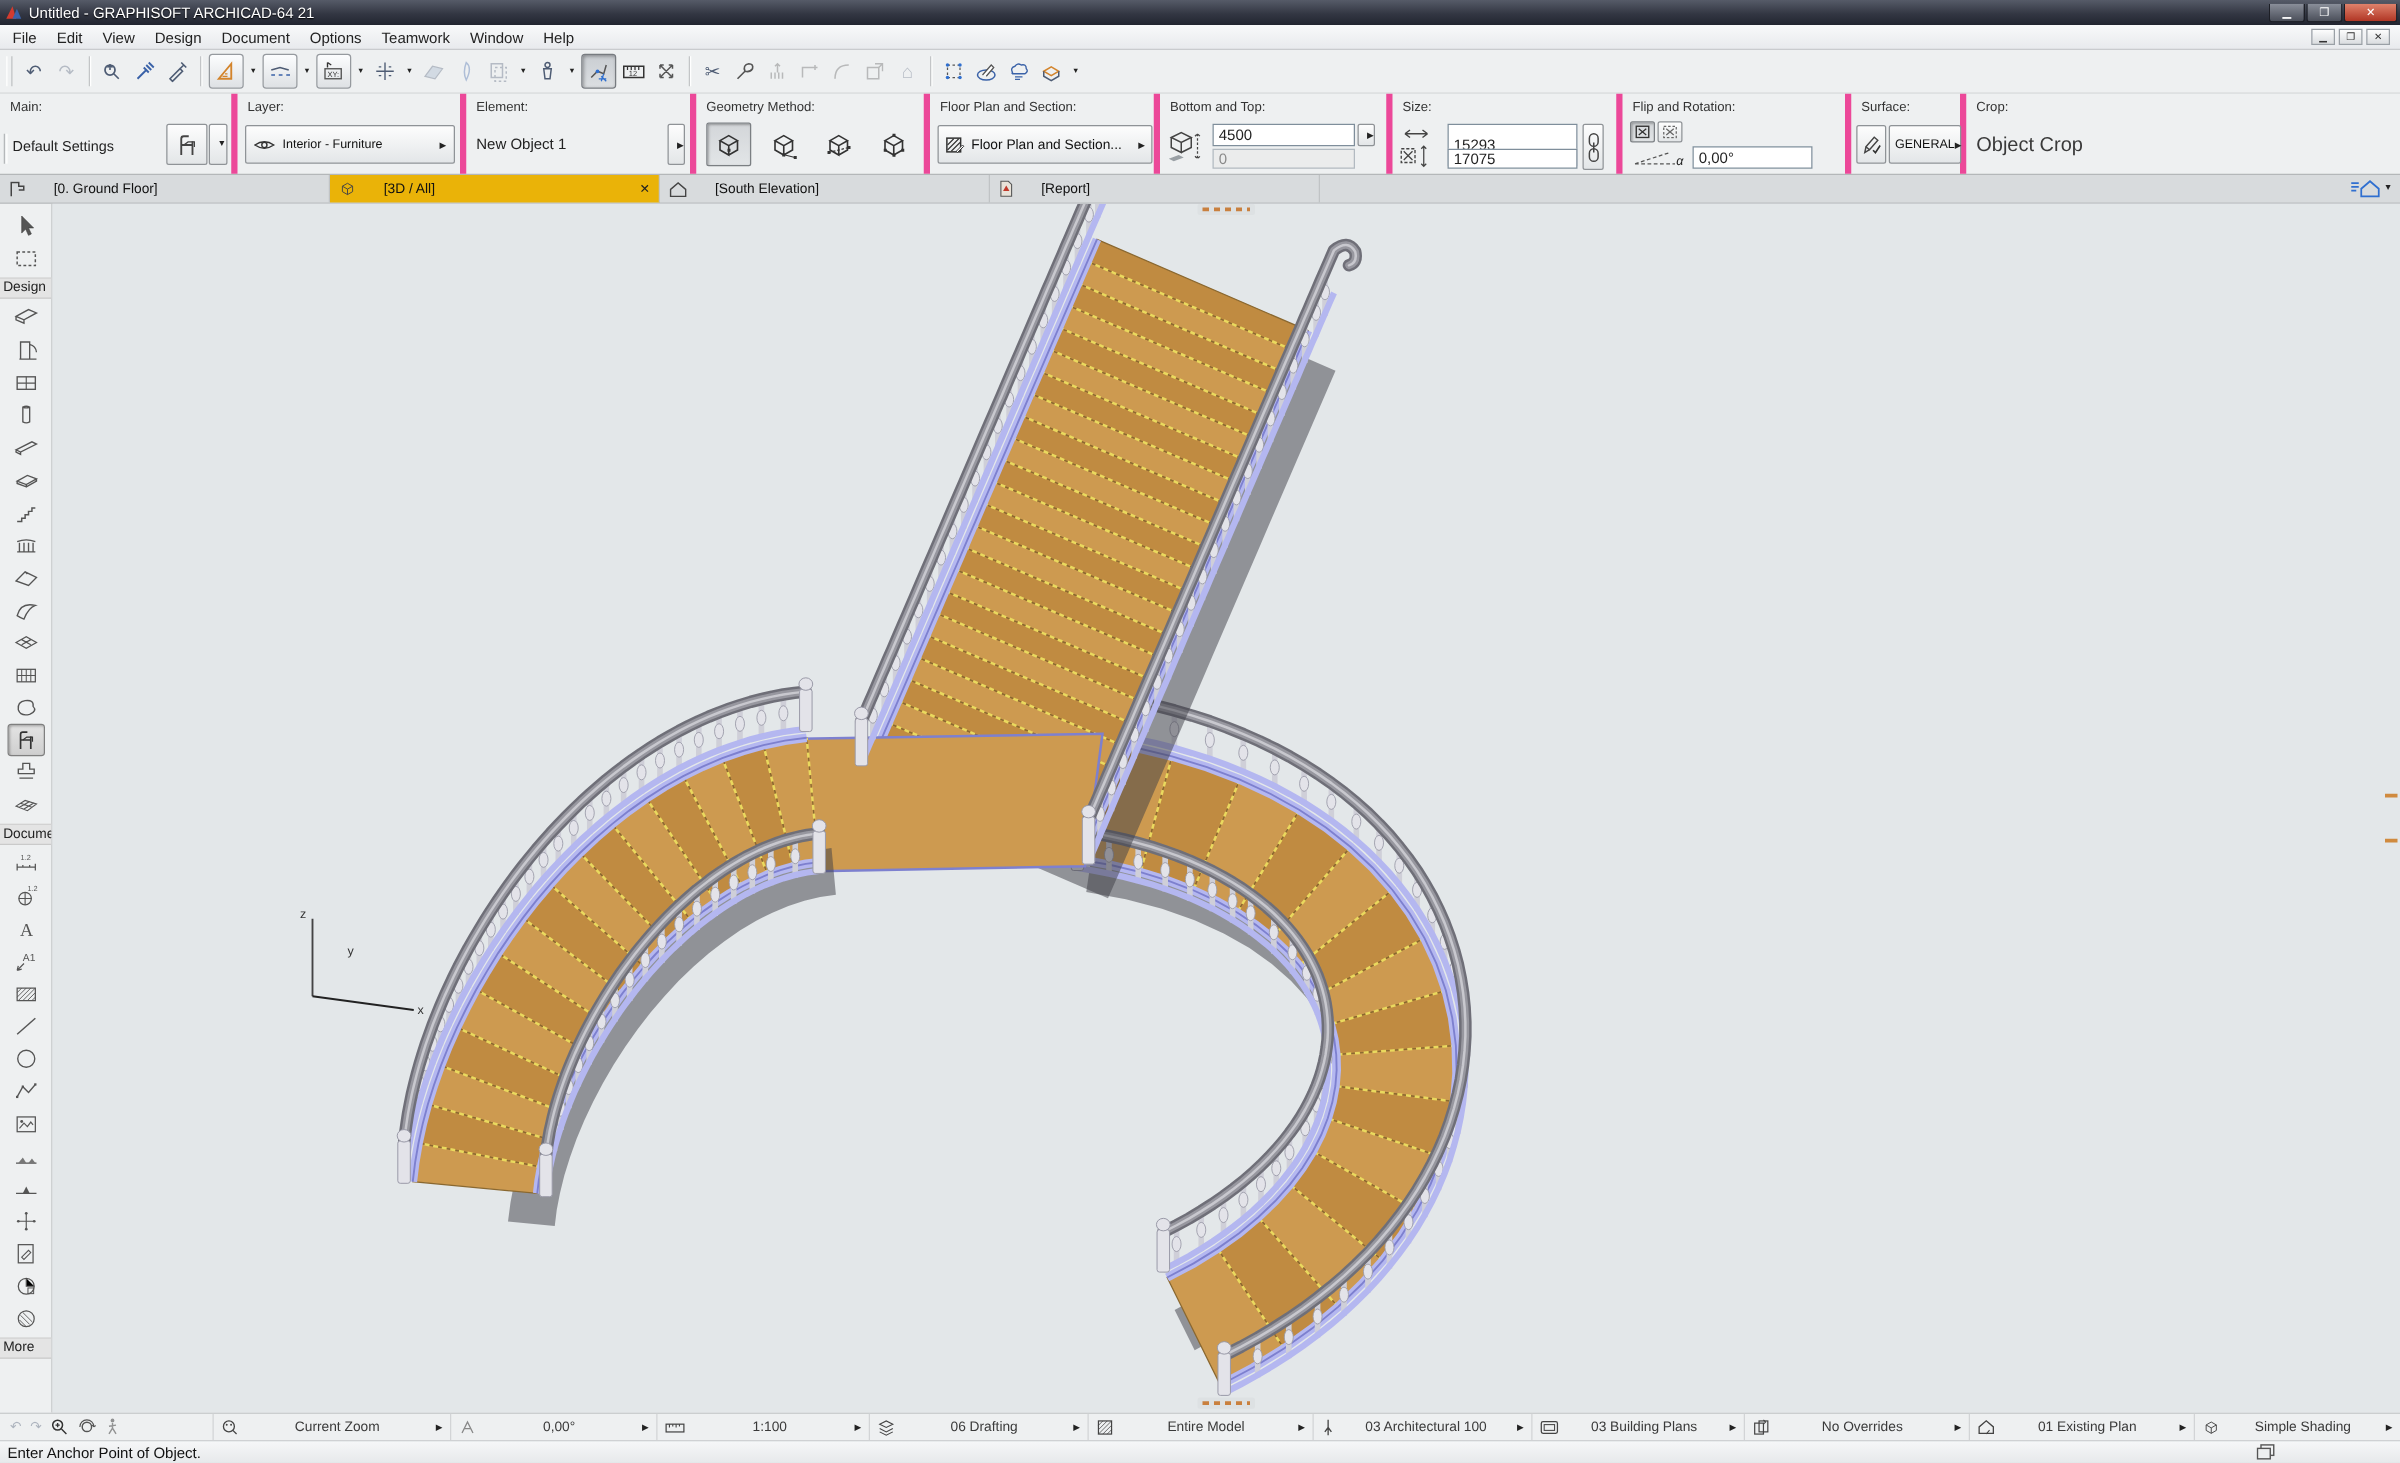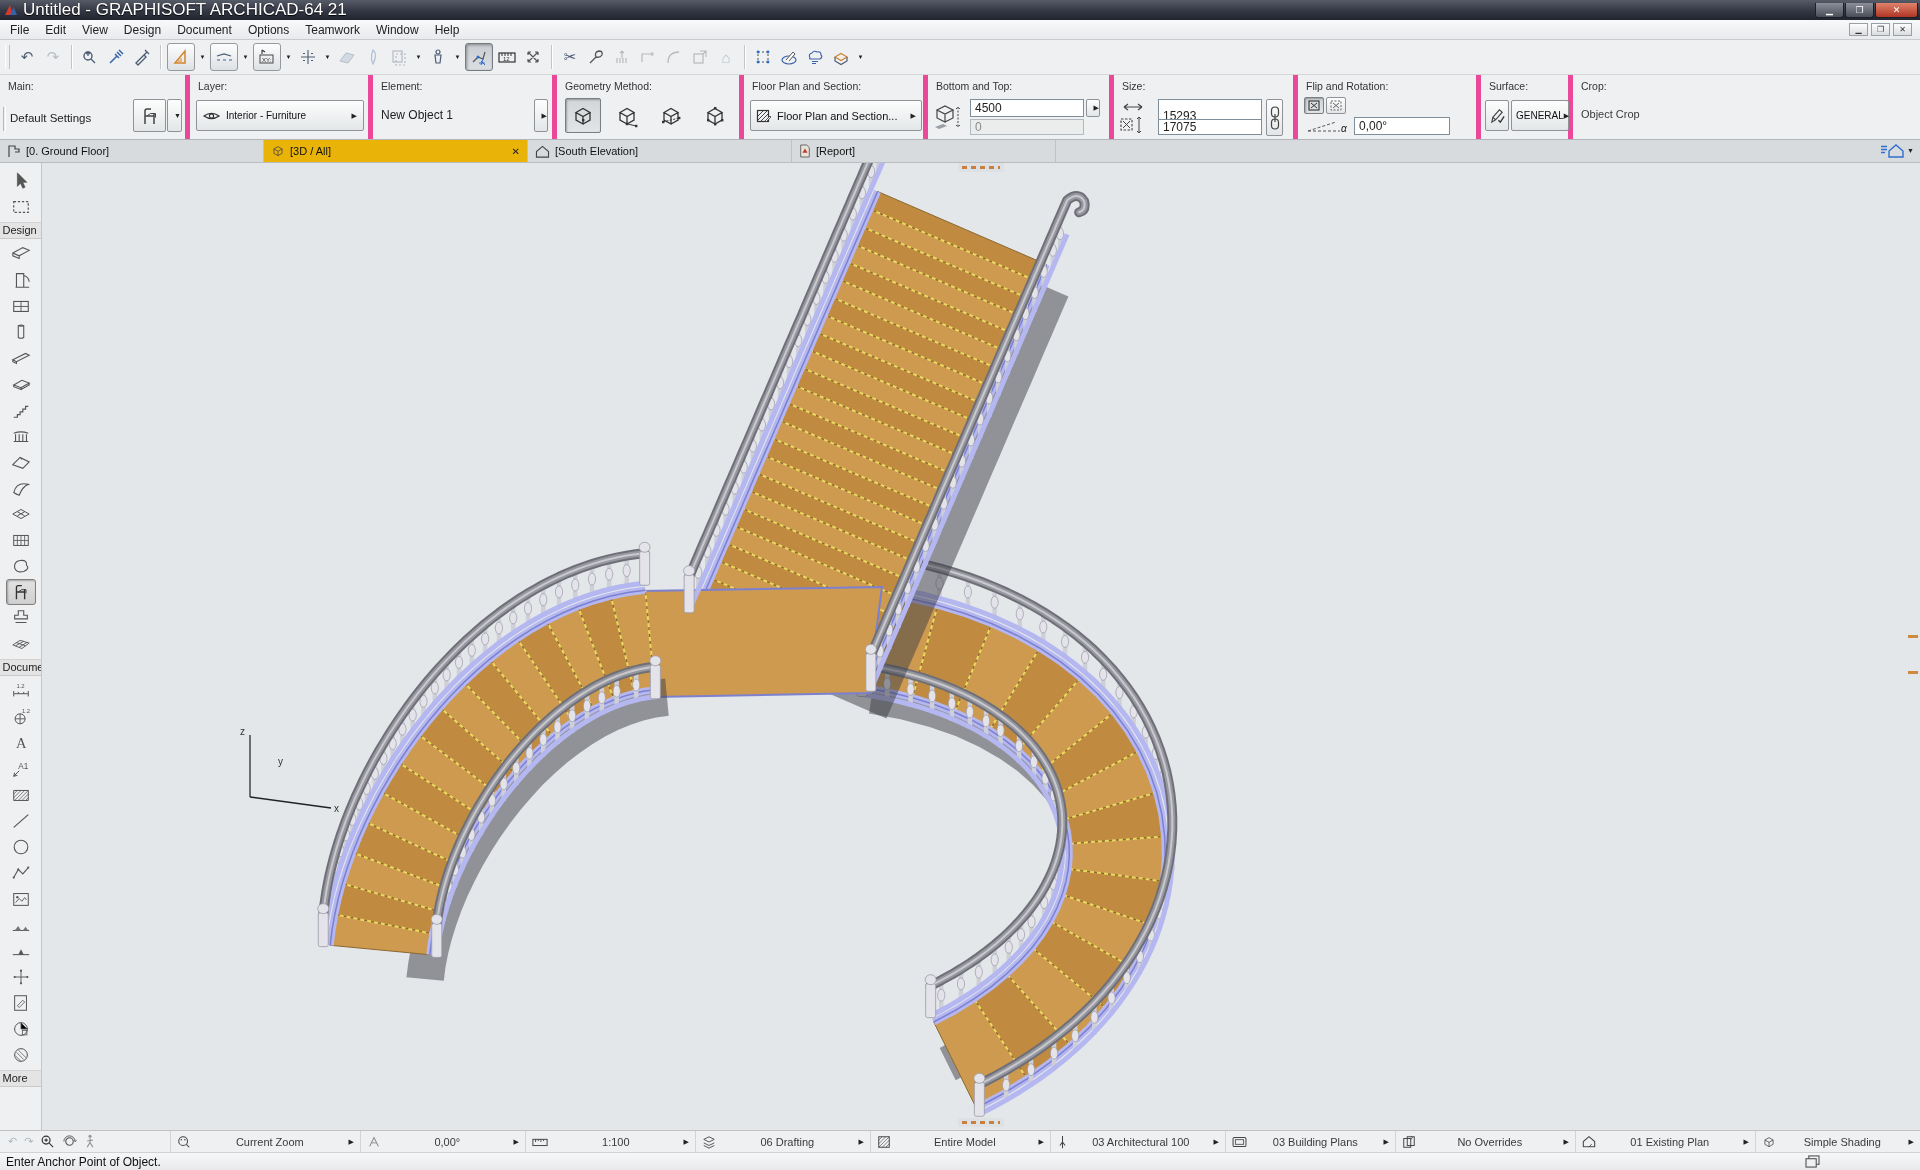--- a/index.html
+++ b/index.html
@@ -1,21 +1,21 @@
 <!DOCTYPE html>
 <html><head>
 <meta charset="utf-8">
 <style>
 *{margin:0;padding:0;box-sizing:border-box}
 html,body{width:1920px;height:1170px;overflow:hidden}
 body{font-family:"Liberation Sans",sans-serif;font-size:12px;color:#222;background:#e3e7e9;position:relative}
 svg{display:block}
 
 .titlebar{height:20px;background:linear-gradient(#565b68,#333743 55%,#222530);display:flex;align-items:center;gap:5px;padding-left:4px;color:#fff}
-.title-text{font-size:17px;text-shadow:0 1px 1px #000}
+.title-text{font-size:12px;text-shadow:0 1px 1px #000}
 .win-controls{margin-left:auto;display:flex;gap:1px;padding-right:2px}
 .wbtn{width:29px;height:15px;display:flex;align-items:center;justify-content:center;font-size:9px;color:#fff;background:linear-gradient(#8a8f9a,#4a4e59);border:1px solid #1d1f26;border-top:none;border-radius:0 0 3px 3px}
 .wbtn.close{width:43px;background:linear-gradient(#e0836c,#b03524)}
 
 .menubar{height:20px;background:linear-gradient(#f8f9fa,#e8eaed);border-bottom:1px solid #c9cbce;display:flex;align-items:center;padding-left:2px}
 .menu-item{padding:0 8px;height:100%;display:flex;align-items:center;cursor:default}
 .mini-controls{margin-left:auto;display:flex;gap:3px;padding-right:8px}
 .mini{width:19px;height:13px;border:1px solid #9aa0a6;background:linear-gradient(#fdfdfd,#dadde0);display:flex;align-items:center;justify-content:center;font-size:8px;color:#333}
 
 .toolbar{height:35px;background:#eef0f1;border-bottom:1px solid #d4d6d8;display:flex;align-items:center;gap:2px;padding-left:2px}
@@ -32,21 +32,21 @@
 .ib-label{font-size:10.5px;color:#333;padding:5px 0 0 8px;white-space:nowrap;overflow:hidden}
 .ib-grip{position:absolute;left:3px;top:32px;height:24px;width:3px;border-left:1px solid #b5b8ba;border-right:1px solid #fff}
 .btn{border:1px solid #8f9397;border-radius:2px;background:linear-gradient(#fdfdfd,#e3e6e8);display:flex;align-items:center;font-size:11px;color:#111}
 .btn .arr{margin-left:auto}
 .btn.pressed{background:linear-gradient(#d3d6d9,#e2e5e7);box-shadow:inset 1px 1px 2px rgba(0,0,0,.3);border-color:#7b7f83}
 .arr{font-size:7px;color:#222}
 .field{position:absolute;border:1px solid #7f8e9b;background:#fff;font-size:12px;display:flex;align-items:center;padding:0 4px}
 .field.disabled{background:#ebecec;color:#8a8a8a;border-color:#b2bac1}
 
 .tabbar{height:23px;background:#d8dbdd;border-bottom:1px solid #babdbf;display:flex;position:relative}
-.tab{width:264px;display:flex;align-items:center;gap:5px;padding:0 7px;font-size:11px;border-right:1px solid #c0c3c5;color:#111;cursor:default}
+.tab{width:264px;display:flex;align-items:center;gap:22px;padding:0 7px;font-size:11px;border-right:1px solid #c0c3c5;color:#111;cursor:default}
 .tab.active{background:#eab308}
 .tab .lbl{white-space:nowrap;overflow:hidden}
 .tab .close{margin-left:auto;font-size:10px;color:#222}
 .tab-nav{position:absolute;right:6px;top:2px;display:flex;align-items:center;gap:2px}
 
 .mainrow{display:flex;height:967px}
 .toolbox{width:42px;background:#eef0f1;border-right:1px solid #c4c6c8;display:flex;flex-direction:column;align-items:center;padding-top:5px;overflow:hidden}
 .tool{width:30px;height:26px;flex:none;display:flex;align-items:center;justify-content:center;color:#4a4a4a}
 .tool.sel{background:linear-gradient(#e3e3e3,#cfcfcf);border:1px solid #7f7f7f;border-radius:3px;box-shadow:inset 1px 1px 2px rgba(0,0,0,.28)}
 .tsec{width:42px;flex:none;background:#e4e4e4;border-top:1px solid #d2d2d2;border-bottom:1px solid #cacaca;font-size:11px;color:#222;padding:1px 0 2px 3px;margin:2px 0;white-space:nowrap;overflow:hidden}
@@ -419,21 +419,21 @@
           <path d="M10 14 L12 16 L16 10" fill="none" stroke="#333" stroke-width="1.4"></path>
         </svg>
       </div>
     <div class="btn" style="position:absolute;left:30px;top:25px;width:58px;height:31px;padding:0 4px">
       <span style="font-size:10px;flex:1;text-align:center">GENERAL</span>
       <span class="arr">▶</span>
     </div>
   </div>
   <div class="ib" style="width:162px;border-right:none">
     <div class="ib-label">Crop:</div>
-    <div style="position:absolute;left:8px;top:33px;font-size:11px;color:#3a3a3a">Object Crop</div>
+    <div style="position:absolute;left:8px;top:33px;font-size:16px;color:#3a3a3a">Object Crop</div>
   </div>
 </div>
 
 <div class="tabbar">
   <div class="tab">
     <svg width="14" height="13" viewBox="0 0 14 13">
         <path d="M2 12 V1 H8 V4 H12 V7 H8" fill="none" stroke="#444" stroke-width="1.2"></path>
       </svg>
     <span class="lbl">[0. Ground Floor]</span>
   </div>

